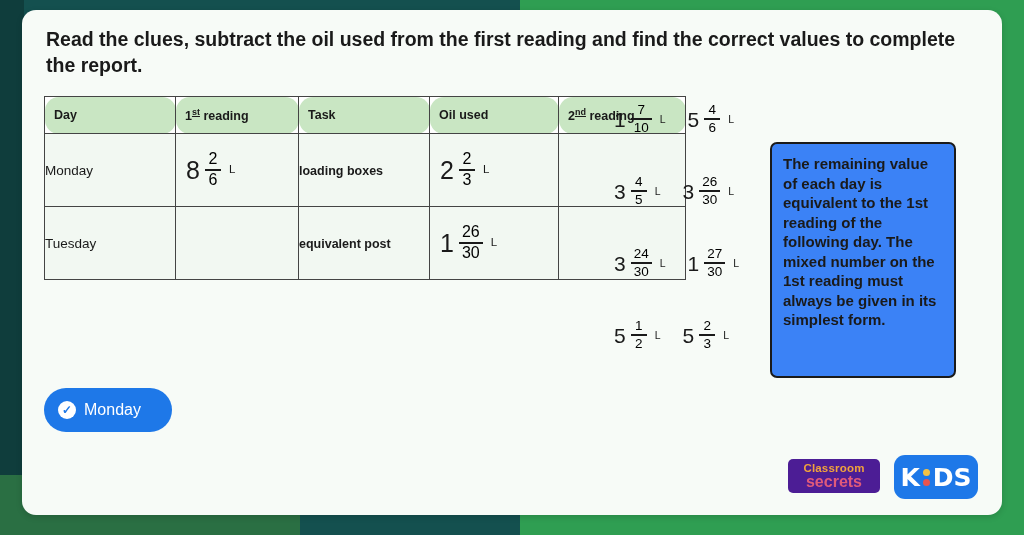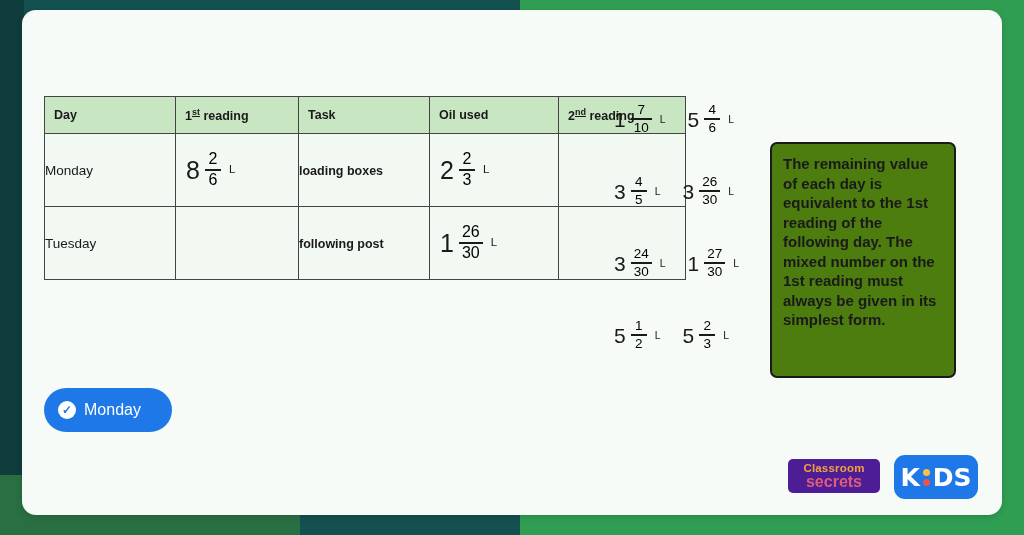--- a/index.html
+++ b/index.html
@@ -72,20 +72,21 @@
     vertical-align: middle;
     text-align: left;
   }
   .report-table thead th {
     background: #c9e6c3;
     font-size: 12.5px;
     font-weight: bold;
     color: #1a1a1a;
     height: 36px;
     padding: 0 9px;
+    border-radius: 14px;
   }
   .report-table tbody td {
     background: #f2f8f2;
     height: 72px;
   }
   .cell-pad { padding: 0 9px; }
   .col-day { width: 112px; }
   .col-first { width: 104px; }
   .col-task { width: 112px; margin-left: 6px; }
   .col-oil { width: 110px; }
@@ -169,21 +170,21 @@
   .bank-item .whole { font-size: 21px; }
   .bank-item .frac .num, .bank-item .frac .den { font-size: 13.5px; }
   .bank-item .unit { font-size: 10.5px; }
 
   
   .clue {
     position: absolute;
     left: 748px; top: 132px;
     width: 186px;
     min-height: 236px;
-    background: #4d7c0f;
+    background: #3b82f6;
     border: 2.5px solid #1a1a1a;
     border-radius: 7px;
     padding: 10px 11px;
     box-sizing: border-box;
     font-size: 15px;
     font-weight: bold;
     color: #1a1a1a;
     line-height: 1.3;
   }
 
@@ -273,20 +274,21 @@
 <body>
 
 <div id="root">
   <div class="bg-green"></div>
   <div class="bg-teal"></div>
   <div class="bg-teal2"></div>
   <div class="bg-darkgreen"></div>
 
   <div class="card">
 
+    <div class="heading">Read the clues, subtract the oil used from the first reading and find the correct values to complete the report.</div>
 
     <table class="report-table">
       <thead>
         <tr>
           <th class="col-day"><span>Day</span></th>
           <th class="col-first"><span>1<span class="sup">st</span> reading</span></th>
           <th class="col-task"><span>Task</span></th>
           <th class="col-oil"><span>Oil used</span></th>
           <th class="col-second"><span>2<span class="sup">nd</span> reading</span></th>
         </tr>
@@ -326,21 +328,21 @@
             </div>
           </td>
           <td></td>
         </tr>
         <tr>
           <td class="cell-pad">
             <span class="daytext">Tuesday</span>
           </td>
           <td></td>
           <td class="cell-pad">
-            <span class="tasktext">following post</span>
+            <span class="tasktext">equivalent post</span>
           </td>
           <td>
             <div class="cell-value">
               <span class="mixed">
                 <span class="whole">1</span>
                 <span class="frac">
                   <span class="num">26</span>
                   <span class="bar"></span>
                   <span class="den">30</span>
                 </span>

